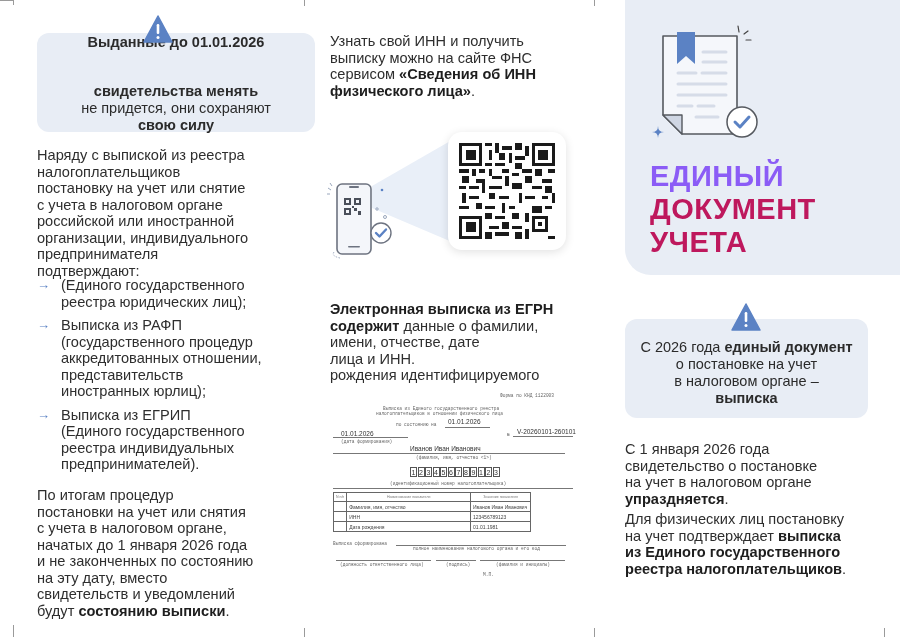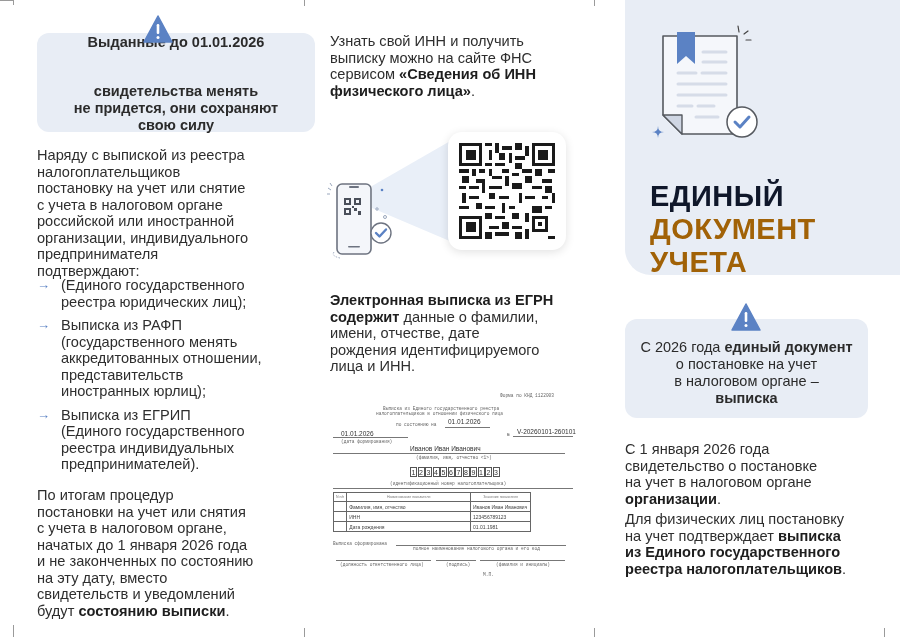--- a/index.html
+++ b/index.html
@@ -24,22 +24,22 @@
 
   .body-text { position: absolute; font-size: 14.6px; line-height: 16.5px; color: #2e2e2e; }
   .body-text b { font-weight: 700; color: #1e1e1e; }
 
   ul.bullets { list-style: none; position: absolute; font-size: 14.6px; line-height: 16.5px; color: #2e2e2e; }
   ul.bullets li { position: relative; padding-left: 24px; margin-bottom: 7px; }
   ul.bullets li .arrow { position: absolute; left: 0; top: 0; color: #5b82c4; font-size: 13px; }
 
   .hero { position: absolute; left: 625px; top: 0; width: 275px; height: 275px; background: #e8edf5; border-bottom-left-radius: 26px; }
   .hero-title { position: absolute; left: 650px; top: 160px; font-weight: 700; font-size: 29px; line-height: 33px; letter-spacing: 0.5px; }
-  .hero-title .l1 { color: #0f172a; display:block;margin-top:20px; }
-  .hero-title .l2, .hero-title .l3 { color: #a16207; display:block; }
+  .hero-title .l1 { color: #8b5cf6; display:block; }
+  .hero-title .l2, .hero-title .l3 { color: #be185d; display:block; }
 
   .qr-card { position: absolute; left: 448px; top: 132px; width: 118px; height: 118px; background: #fff; border-radius: 14px; box-shadow: 0 2px 10px rgba(0,0,0,0.12); display:flex; align-items:center; justify-content:center; }
 
   .form { position: absolute; left: 328px; top: 388px; width: 255px; height: 200px; font-family: "Liberation Mono", monospace; color: #666; }
   .form .tiny { font-size: 4.5px; line-height: 5px; position: absolute; white-space: nowrap; }
   .form .val { font-family: "Liberation Sans", sans-serif; font-size: 6.5px; color: #333; position: absolute; white-space: nowrap; }
   .form .line { position: absolute; height: 0; border-top: 0.8px solid #777; }
   .digits { position: absolute; left: 82px; top: 79px; display: flex; }
   .digits span { font-family: "Liberation Sans", sans-serif; width: 7px; height: 10px; border: 0.7px solid #555; font-size: 7px; line-height: 9px; text-align: center; color: #333; margin-right: 0.5px; }
   table.ft { position: absolute; left: 5px; top: 104px; width: 198px; border-collapse: collapse; font-family: "Liberation Sans", sans-serif; }
@@ -56,21 +56,21 @@
 <div class="crop" style="left:13px;top:625px;width:1px;height:12px;"></div>
 <div class="crop" style="left:304px;top:628px;width:1px;height:9px;"></div>
 <div class="crop" style="left:594px;top:628px;width:1px;height:9px;"></div>
 <div class="crop" style="left:884px;top:628px;width:1px;height:9px;"></div>
 
 <div class="col col-left">
   <div class="callout" style="left:37px;top:33px;width:278px;height:99px;padding-top:2px;">
     <div>
       <div style="font-weight:700;">Выданные до 01.01.2026</div>
       <div style="font-weight:700;margin-top:32px;">свидетельства менять</div>
-      <div style="font-weight:700;">не придется, они сохраняют</div>
+      <div style="font-weight:400;">не придется, они сохраняют</div>
       <div style="font-weight:700;">свою силу</div>
     </div>
   </div>
   <div class="warn-icon" style="left:143px;top:15px;">
     <svg viewBox="0 0 30 28">
         <path d="M15 1 L29 27 L1 27 Z" fill="#5b82c4" stroke="#5b82c4" stroke-linejoin="round" stroke-width="1.5"></path>
         <rect x="13.7" y="9" width="2.6" height="10" rx="1.2" fill="#fff"></rect>
         <circle cx="15" cy="22.5" r="1.5" fill="#fff"></circle>
       </svg>
   </div>
@@ -88,21 +88,21 @@
 
   <ul class="bullets" style="left:37px;top:277px;">
     <li>
       <span class="arrow">→</span>
       <div>(Единого государственного</div>
       <div>реестра юридических лиц);</div>
     </li>
     <li>
       <span class="arrow">→</span>
       <div>Выписка из РАФП</div>
-      <div>(государственного менять</div>
+      <div>(государственного процедур</div>
       <div>аккредитованных отношении,</div>
       <div>представительств</div>
       <div>иностранных юрлиц);</div>
     </li>
     <li>
       <span class="arrow">→</span>
       <div>Выписка из ЕГРИП</div>
       <div>(Единого государственного</div>
       <div>реестра индивидуальных</div>
       <div>предпринимателей).</div>
@@ -233,26 +233,26 @@
         <rect x="16" y="25" width="3" height="1"></rect>
         <rect x="8" y="27" width="2" height="2"></rect>
         <rect x="11" y="27" width="4" height="1"></rect>
         <rect x="17" y="27" width="2" height="2"></rect>
         <rect x="20" y="26" width="1" height="3"></rect>
         <rect x="27" y="28" width="2" height="1"></rect>
     </g>
   </svg>
 </div>
 
-<div class="body-text" style="left:330px;top:292px;">
+<div class="body-text" style="left:330px;top:301px;">
   <div><b>Электронная выписка из ЕГРН</b></div>
   <div><b>содержит</b><span> данные о фамилии,</span></div>
   <div>имени, отчестве, дате</div>
+  <div>лица и ИНН.</div>
   <div>рождения идентифицируемого</div>
-  <div>лица и ИНН.</div>
 </div>
 
 <div class="form">
   <div class="tiny" style="left:172px;top:5px;">Форма по КНД 1122003</div>
   <div class="tiny" style="left:55px;top:18px;">Выписка из Единого государственного реестра</div>
   <div class="tiny" style="left:48px;top:23px;">налогоплательщиков в отношении физического лица</div>
   <div class="tiny" style="left:68px;top:34px;">по состоянию на</div>
   <div class="val" style="left:120px;top:30px;">01.01.2026</div>
   <div class="line" style="left:117px;top:39px;width:45px;"></div>
   <div class="val" style="left:13px;top:42px;">01.01.2026</div>
@@ -363,21 +363,21 @@
       <path d="M15 1 L29 27 L1 27 Z" fill="#5b82c4" stroke="#5b82c4" stroke-linejoin="round" stroke-width="1.5"></path>
       <rect x="13.7" y="9" width="2.6" height="10" rx="1.2" fill="#fff"></rect>
       <circle cx="15" cy="22.5" r="1.5" fill="#fff"></circle>
     </svg>
 </div>
 
 <div class="body-text" style="left:625px;top:441px;">
   <div>С 1 января 2026 года</div>
   <div>свидетельство о постановке</div>
   <div>на учет в налоговом органе</div>
-  <div><b>организации</b><span>.</span></div>
+  <div><b>упраздняется</b><span>.</span></div>
 </div>
 
 <div class="body-text" style="left:625px;top:511px;">
   <div>Для физических лиц постановку</div>
   <div><span>на учет подтверждает </span><b>выписка</b></div>
   <div><b>из Единого государственного</b></div>
   <div><b>реестра налогоплательщиков</b><span>.</span></div>
 </div>
 
 </body></html>

